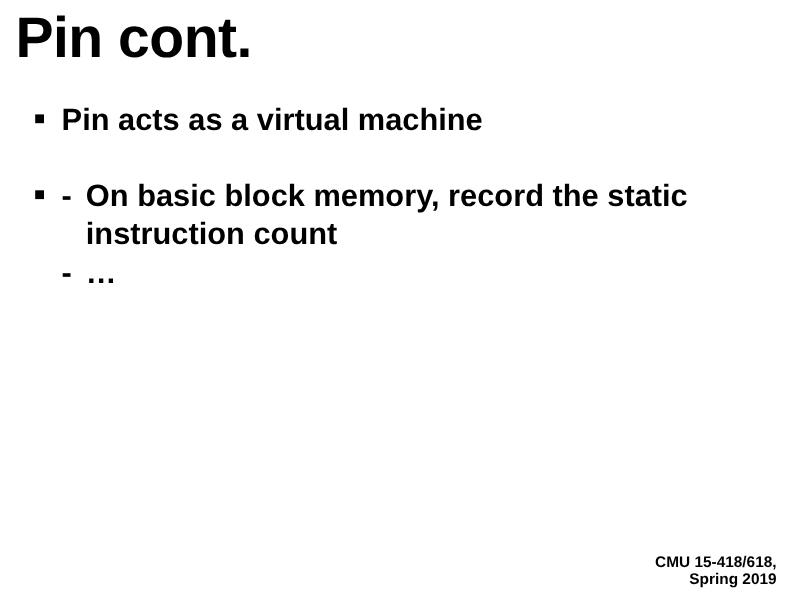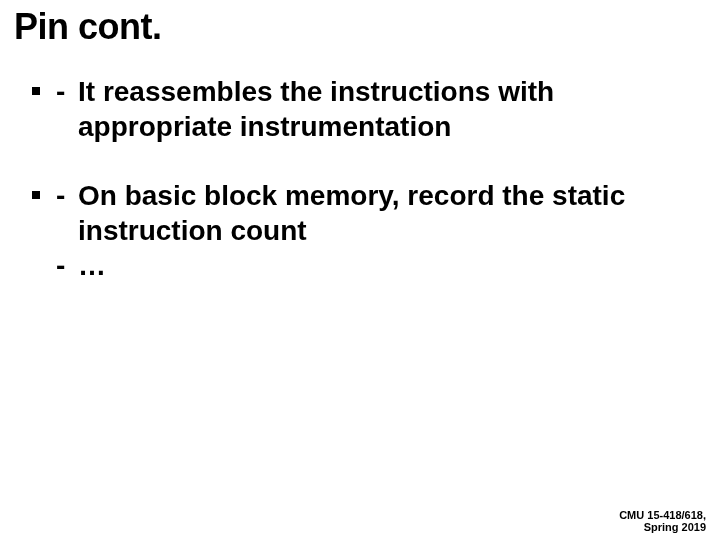--- a/index.html
+++ b/index.html
@@ -5,21 +5,21 @@
   * { margin: 0; padding: 0; box-sizing: border-box; }
   html, body { width: 720px; height: 540px; overflow: hidden; }
   body {
     background: #ffffff;
     font-family: "Segoe UI", "Helvetica Neue", Arial, sans-serif;
     color: #000000;
     position: relative;
     padding: 8px 14px 0 14px;
   }
   .title {
-    font-size: 36px;
+    font-size: 52px;
     font-weight: 700;
     line-height: 1.05;
     margin-bottom: 28px;
     letter-spacing: -0.5px;
   }
   .content {
     padding-left: 18px;
   }
   .top-item {
     position: relative;
@@ -52,34 +52,34 @@
     position: absolute;
     left: 0;
     top: 0;
     font-weight: 700;
   }
   .footer {
     position: absolute;
     right: 14px;
     bottom: 6px;
     text-align: right;
-    font-size: 11px;
+    font-size: 14px;
     font-weight: 700;
     line-height: 1.15;
   }
 </style>
 </head>
 <body>
 
 <div class="title">Pin cont.</div>
 
 <div class="content">
 
   <div class="top-item">
-    <div class="sub-item">It reassembles the instructions with appropriate instrumentation</div>
+    <div class="top-line">Pin acts as a virtual machine</div>
   </div>
 
   <div class="top-item">
     <div class="sub-item">On basic block memory, record the static instruction count</div>
     <div class="sub-item">…</div>
   </div>
 
 </div>
 
 <div class="footer">

